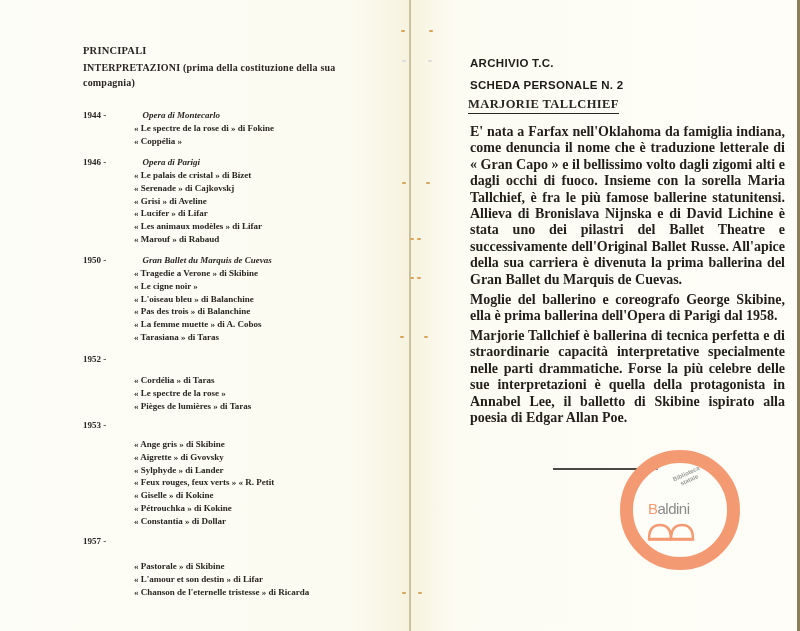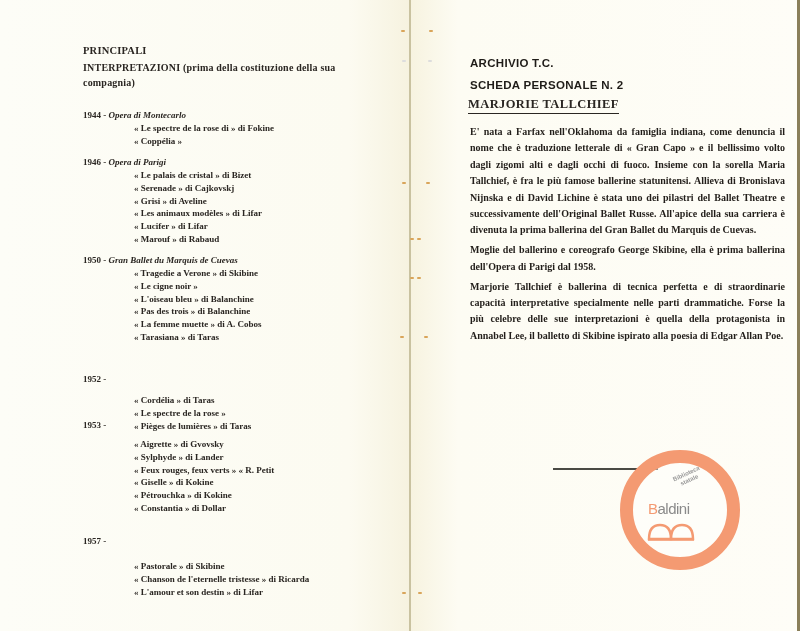--- a/index.html
+++ b/index.html
@@ -16,27 +16,27 @@
     .gutter { position:absolute; left:409px; top:0; width:2px; height:631px; background:#c9c2a0; }
     .stitch { position:absolute; width:4px; height:2px; background:#d9a55a; border-radius:1px; }
     .right-edge { position:absolute; right:0; top:0; width:3px; height:631px; background:#8a7f5a; }
 
     
     .l-head { position:absolute; left:83px; top:42px; width:300px; font-weight:bold; font-size:10.5px; line-height:17px; letter-spacing:0.2px; }
     .l-head .sub { font-size:10px; }
     .l-head .line2 { font-size:10px; line-height:14px; }
     .tl { position:absolute; left:83px; width:300px; font-size:9px; }
     .tl .year-row { font-weight:bold; height:14px; line-height:14px; }
-    .tl .year-row .company { font-style:italic; }
+    .tl .year-row .company { font-style:italic;margin-left:34px; }
     .tl .work { padding-left:51px; font-weight:bold; height:12.8px; line-height:12.8px; white-space:nowrap; }
 
     
     .r-head { position:absolute; left:470px; top:38px; font-family:"Liberation Sans", sans-serif; font-weight:bold; font-size:11.5px; line-height:22px; letter-spacing:0.3px; color:#1f1c18;margin-top:14px; }
     .r-name { position:absolute; left:468px; top:97px; font-weight:bold; font-size:12.5px; letter-spacing:0.4px; border-bottom:1.5px solid #2a2622; padding-bottom:1px; }
-    .r-body { position:absolute; left:470px; top:124px; width:315px; font-weight:bold; font-size:10px; line-height:16.4px; text-align:justify; color:#221e1a; }
+    .r-body { position:absolute; left:470px; top:124px; width:315px; font-weight:bold; font-size:14px; line-height:16.4px; text-align:justify; color:#221e1a; }
     .r-body p { margin:0 0 3.5px 0; }
 
     .rule { position:absolute; left:553px; top:468px; width:105px; height:2px; background:#4a4a44; }
 
     
     .stamp { position:absolute; left:620px; top:450px; width:120px; height:120px; border-radius:50%; border:13px solid #f49a72; box-sizing:border-box; background:rgba(255,255,255,0.4); }
     .stamp-small { position:absolute; left:672px; top:477px; font-family:"Liberation Sans", sans-serif; font-size:6px; font-weight:bold; color:#9a9a9a; transform:rotate(-25deg); transform-origin:left top; line-height:7px; text-align:center; }
     .stamp-name { position:absolute; left:648px; top:500px; font-family:"Liberation Sans", sans-serif; font-size:15px; color:#8a8a8a; letter-spacing:-0.5px; }
     .stamp-name .b { color:#f49a72; }
     .stamp-books { position:absolute; left:647px; top:521px; }
@@ -74,57 +74,58 @@
   <div class="year-row"><span>1944 -</span> <span class="company">Opera di Montecarlo</span></div>
   <div class="work">« Le spectre de la rose di » di Fokine</div>
   <div class="work">« Coppélia »</div>
 </div>
 
 <div class="tl" style="top:155px">
   <div class="year-row"><span>1946 -</span> <span class="company">Opera di Parigi</span></div>
   <div class="work">« Le palais de cristal » di Bizet</div>
   <div class="work">« Serenade » di Cajkovskj</div>
   <div class="work">« Grisi » di Aveline</div>
+  <div class="work">« Lucifer » di Lifar</div>
   <div class="work">« Les animaux modèles » di Lifar</div>
-  <div class="work">« Lucifer » di Lifar</div>
   <div class="work">« Marouf » di Rabaud</div>
 </div>
 
 <div class="tl" style="top:253px">
   <div class="year-row"><span>1950 -</span> <span class="company">Gran Ballet du Marquis de Cuevas</span></div>
   <div class="work">« Tragedie a Verone » di Skibine</div>
   <div class="work">« Le cigne noir »</div>
   <div class="work">« L'oiseau bleu » di Balanchine</div>
   <div class="work">« Pas des trois » di Balanchine</div>
   <div class="work">« La femme muette » di A. Cobos</div>
   <div class="work">« Tarasiana » di Taras</div>
 </div>
 
-<div class="tl" style="top:372px">
+<div class="tl" style="top:352px">
   <div class="year-row" style="margin-bottom:8px"><span>1952 -</span></div>
   <div class="work">« Cordélia » di Taras</div>
   <div class="work">« Le spectre de la rose »</div>
   <div class="work">« Pièges de lumières » di Taras</div>
 </div>
 
 <div class="tl" style="top:418px">
   <div class="year-row" style="margin-bottom:6px"><span>1953 -</span></div>
+  <div class="work">« Ange gris » di Skibine</div>
   <div class="work">« Aigrette » di Gvovsky</div>
   <div class="work">« Sylphyde » di Lander</div>
   <div class="work">« Feux rouges, feux verts » « R. Petit</div>
   <div class="work">« Giselle » di Kokine</div>
   <div class="work">« Pétrouchka » di Kokine</div>
   <div class="work">« Constantia » di Dollar</div>
 </div>
 
 <div class="tl" style="top:534px">
   <div class="year-row" style="margin-bottom:12px"><span>1957 -</span></div>
   <div class="work">« Pastorale » di Skibine</div>
+  <div class="work">« L'amour et son destin » di Lifar</div>
   <div class="work">« Chanson de l'eternelle tristesse » di Ricarda</div>
-  <div class="work">« L'amour et son destin » di Lifar</div>
 </div>
 
 <div class="r-head">
   <div>ARCHIVIO T.C.</div>
   <div>SCHEDA PERSONALE N. 2</div>
 </div>
 
 <div class="r-name">MARJORIE TALLCHIEF</div>
 
 <div class="r-body">

